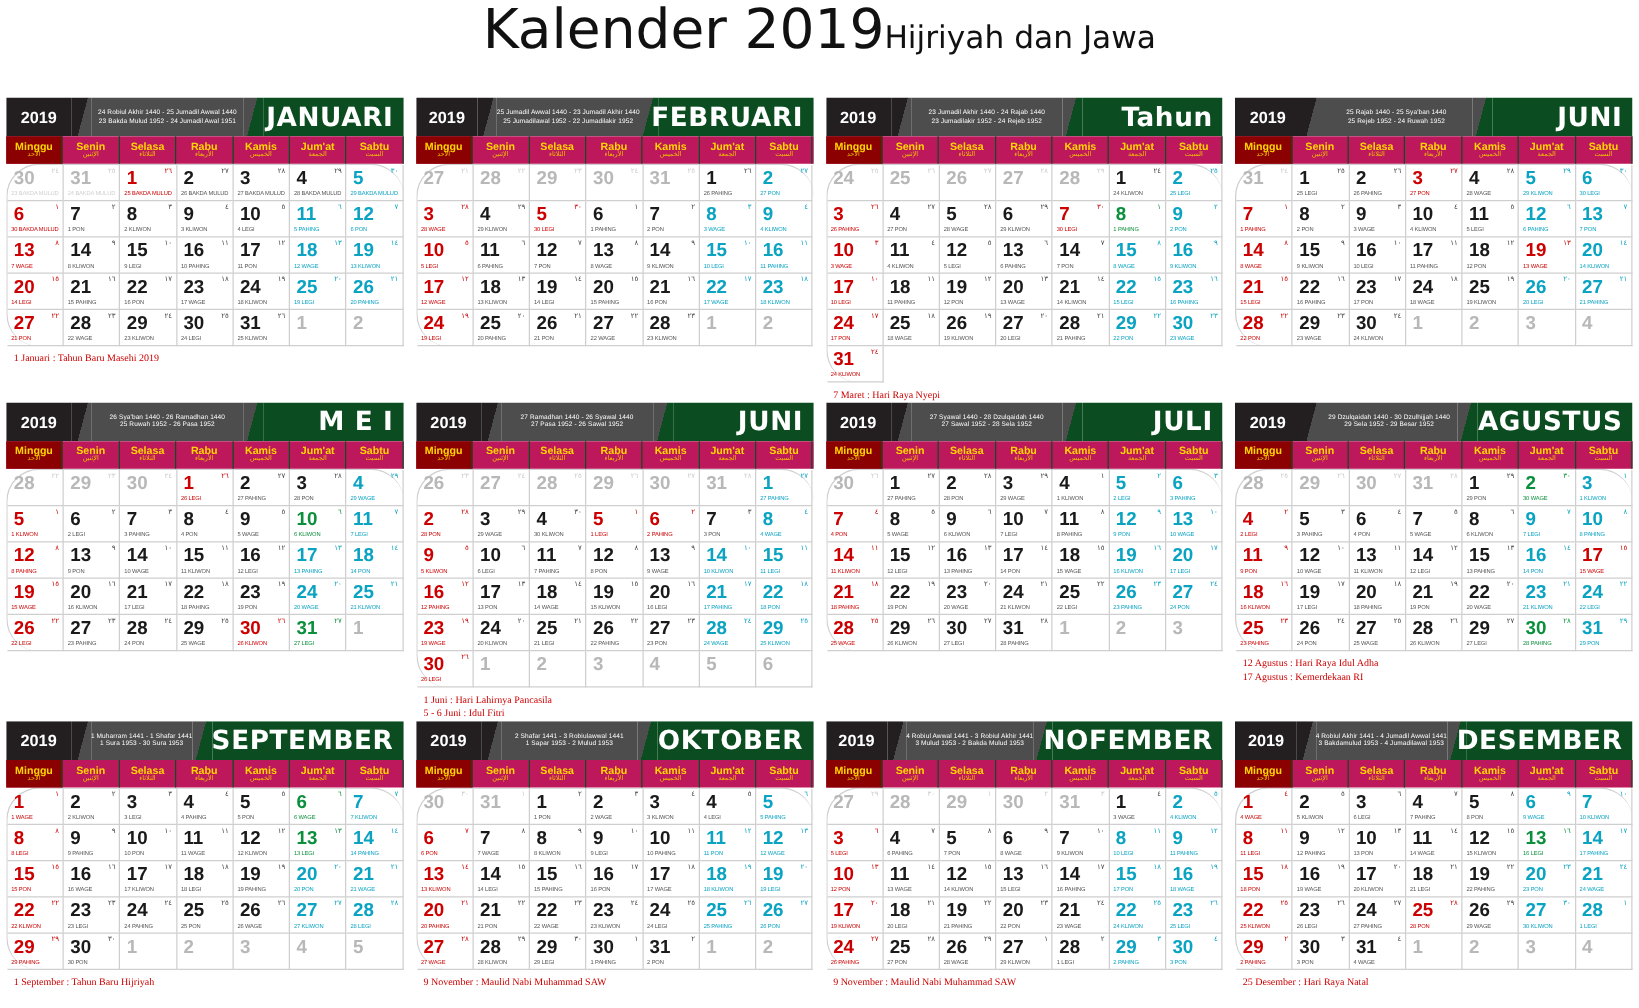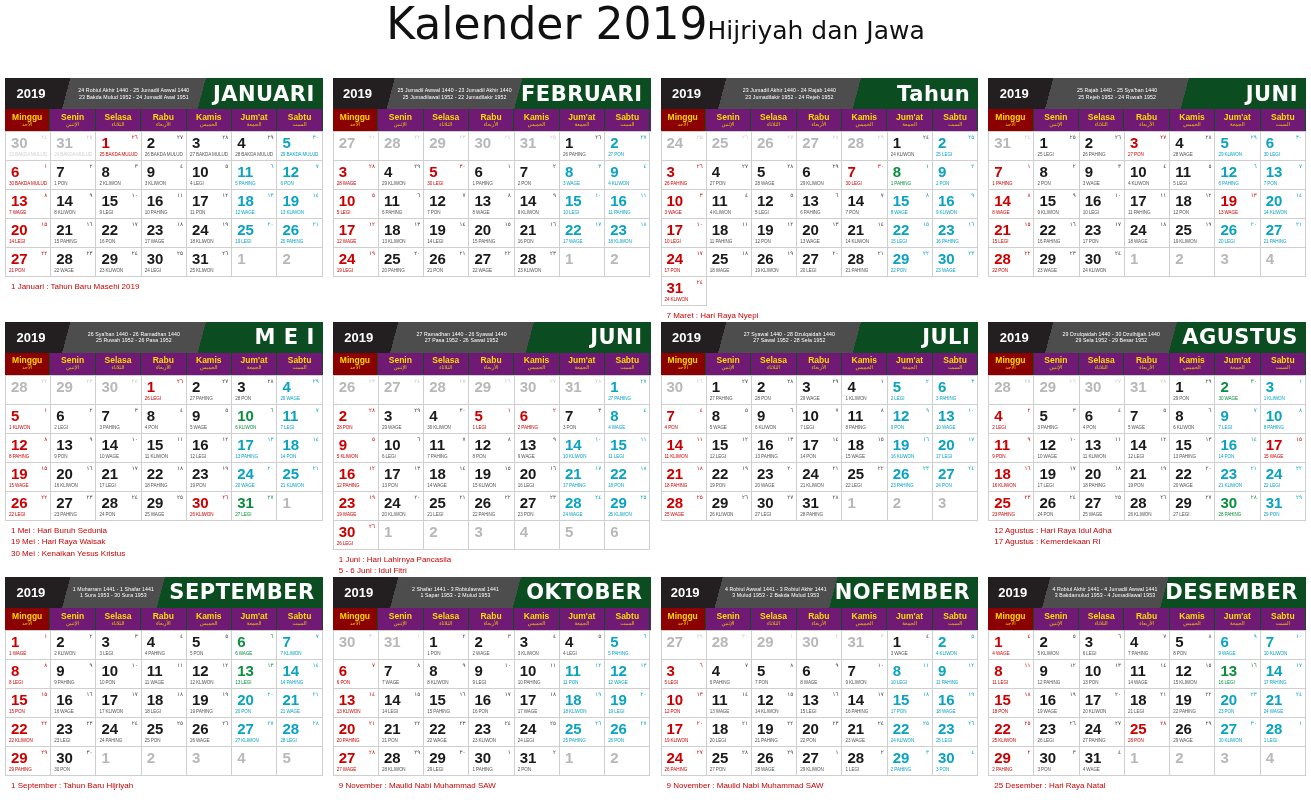--- a/index.html
+++ b/index.html
@@ -14,44 +14,44 @@
   .cal{width:100%;}
   
   .hdr{position:relative;height:31px;display:flex;align-items:stretch;overflow:hidden;}
   .hdr .yr{width:52px;background:#231f20;color:#fff;font-size:13px;font-weight:700;display:flex;align-items:center;justify-content:center;}
   .hdr .slant{width:16px;background:linear-gradient(105deg,#231f20 0 55%,#4d4d4d 55% 100%);}
   .hdr .mid{flex:1;background:#4d4d4d;color:#fff;display:flex;flex-direction:column;align-items:center;justify-content:center;line-height:1.25;}
   .hdr .mid span{font-size:5.2px;letter-spacing:.1px;white-space:nowrap;}
   .hdr .mname{background:#0b4d20;color:#ffffff;display:flex;align-items:center;justify-content:flex-end;padding-right:8px;font-family:"DejaVu Sans",sans-serif;font-size:21px;font-weight:700;letter-spacing:.5px;min-width:104px;}
   .hdr .slant2{width:16px;background:linear-gradient(105deg,#4d4d4d 0 45%,#0b4d20 45% 100%);}
   
-  .wd{display:flex;height:22px;background:#701a75;}
+  .wd{display:flex;height:22px;background:#be185d;}
   .wd div{flex:1;color:#ffd700;font-size:8.5px;font-weight:700;display:flex;flex-direction:column;align-items:center;justify-content:center;line-height:1.05;border-right:1px solid #0b4d20;}
   .wd div:first-child{background:#8b0000;color:#ffd700;}
   .wd .ar{font-size:5.2px;color:#f0c000;font-weight:400;}
   
-  .days{display:flex;flex-wrap:wrap;background:#fff;border-left:1px solid #cfcfcf;border-top:1px solid #cfcfcf;}
+  .days{display:flex;flex-wrap:wrap;background:#fff;border-left:1px solid #cfcfcf;border-top:1px solid #cfcfcf;border-radius:26px;}
   .d{width:14.2857%;box-sizing:border-box;height:29px;border-right:1px solid #cfcfcf;border-bottom:1px solid #cfcfcf;position:relative;}
   .d .n{position:absolute;left:5px;top:3px;font-size:15px;font-weight:700;color:#1a1a1a;line-height:1;}
   .d.sun .n,.d.red .n{color:#cc0000;}
   .d.sat .n{color:#0aa3c2;}
   .d.green .n{color:#0a8f3c;}
   .d.out .n{color:#b8b8b8;font-weight:700;}
   .d .h{position:absolute;right:3px;top:3px;font-size:5.6px;color:#444;line-height:1;}
   .d.sun .h,.d.red .h{color:#cc0000;}
   .d.sat .h{color:#0aa3c2;}
   .d.green .h{color:#0a8f3c;}
   .d.out .h{color:#cccccc;}
   .d .j{position:absolute;left:3px;bottom:2px;font-size:4.6px;color:#555;letter-spacing:-.1px;line-height:1;white-space:nowrap;}
   .d.sun .j,.d.red .j{color:#cc0000;}
   .d.sat .j{color:#0aa3c2;}
   .d.green .j{color:#0a8f3c;}
   .d.out .j{color:#d0d0d0;}
   .notes{padding:4px 6px 0 6px;}
-  .notes div{font-family:Liberation Sans, sans-serif;font-size:8px;color:#cc0000;line-height:1.45;}
+  .notes div{font-family:Liberation Serif, serif;font-size:8px;color:#cc0000;line-height:1.45;}
   .r1 .notes div{color:#cc0000;}
 </style>
 </head>
 <body>
 
 <div class="page">
   <div class="title">
     <span class="t1">Kalender 2019</span><span class="t2">Hijriyah dan Jawa</span>
   </div>
   <div class="grid" id="months-grid">
@@ -1165,25 +1165,20 @@
                 <div class="n">31</div>
                 <div class="h">٢٧</div>
                 <div class="j">27 LEGI</div>
               </div>
               <div class="d out">
                 <div class="n">1</div>
                 <div class="h"></div>
                 <div class="j"></div>
               </div>
             </div>
-            <div class="notes">
-              <div>1 Mei : Hari Buruh Sedunia</div>
-              <div>19 Mei : Hari Raya Waisak</div>
-              <div>30 Mei : Kenaikan Yesus Kristus</div>
-            </div>
           </div>
         </div>
         <div class="cell">
           <div class="cal">
             <div class="hdr">
               <div class="yr">2019</div>
               <div class="slant"></div>
               <div class="mid">
                 <span>27 Ramadhan 1440 - 26 Syawal 1440</span>
                 <span>27 Pasa 1952 - 26 Sawal 1952</span>

